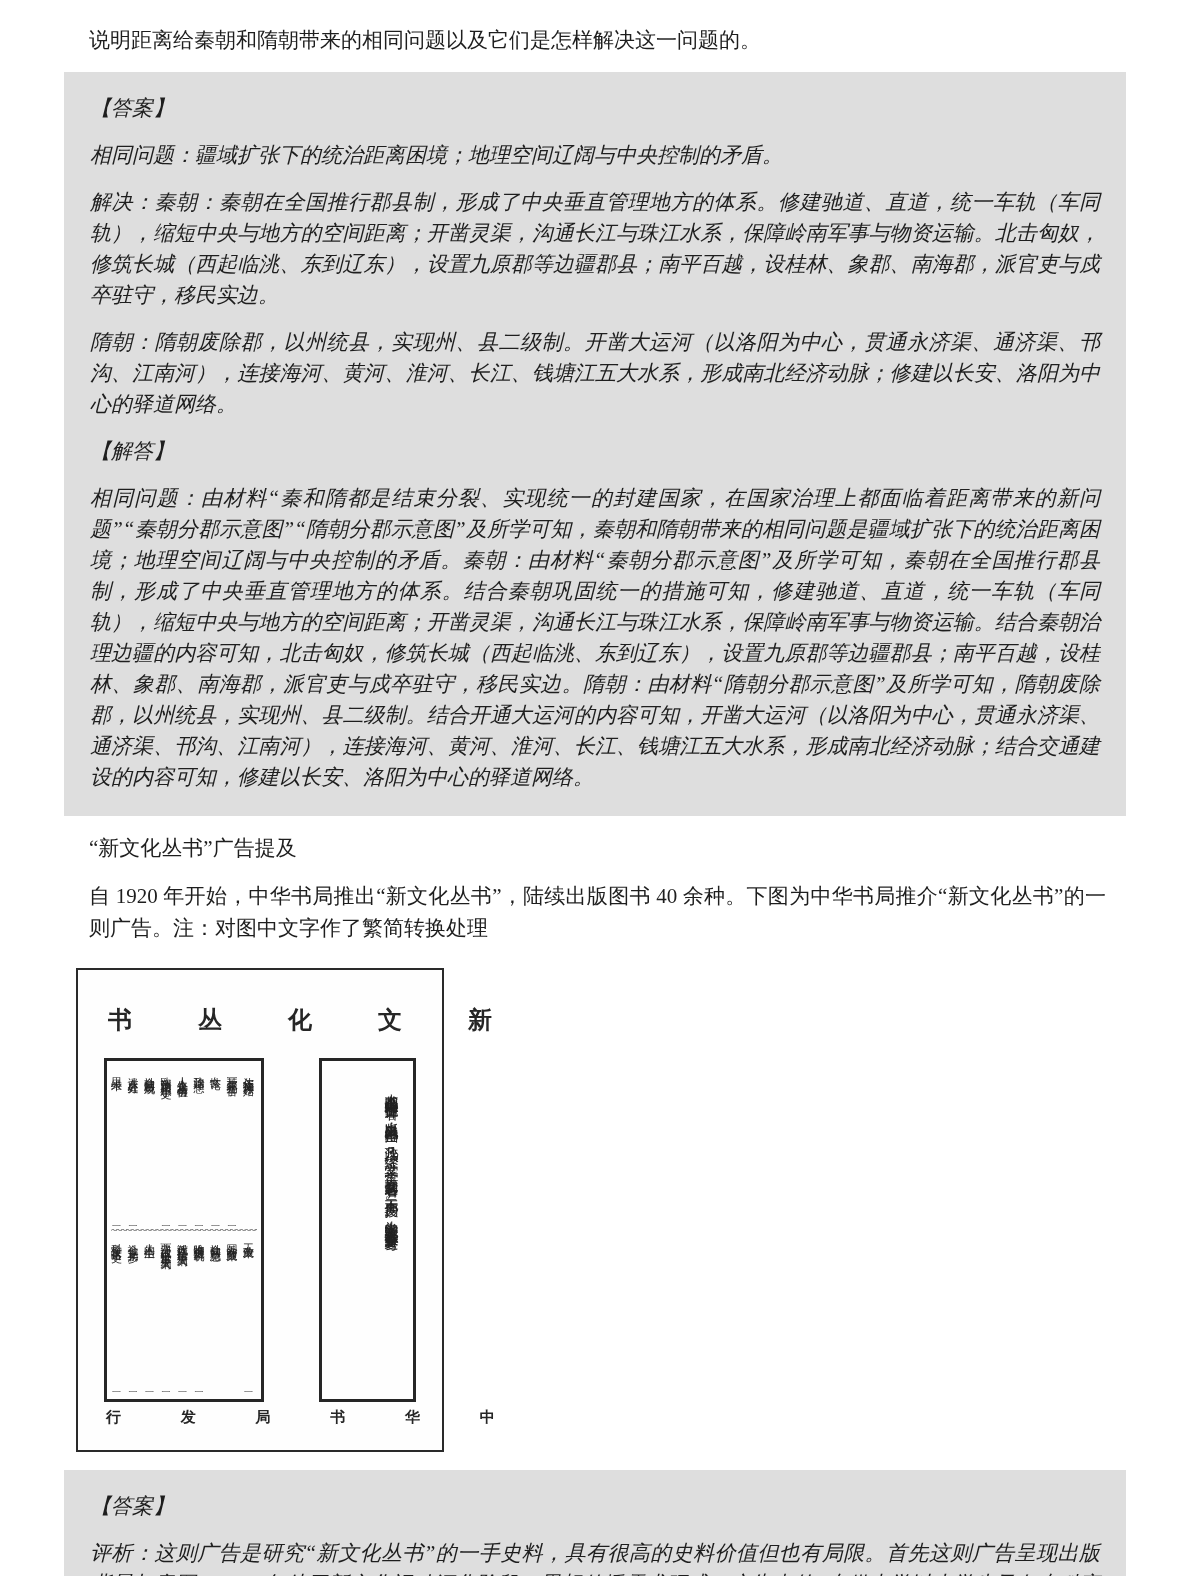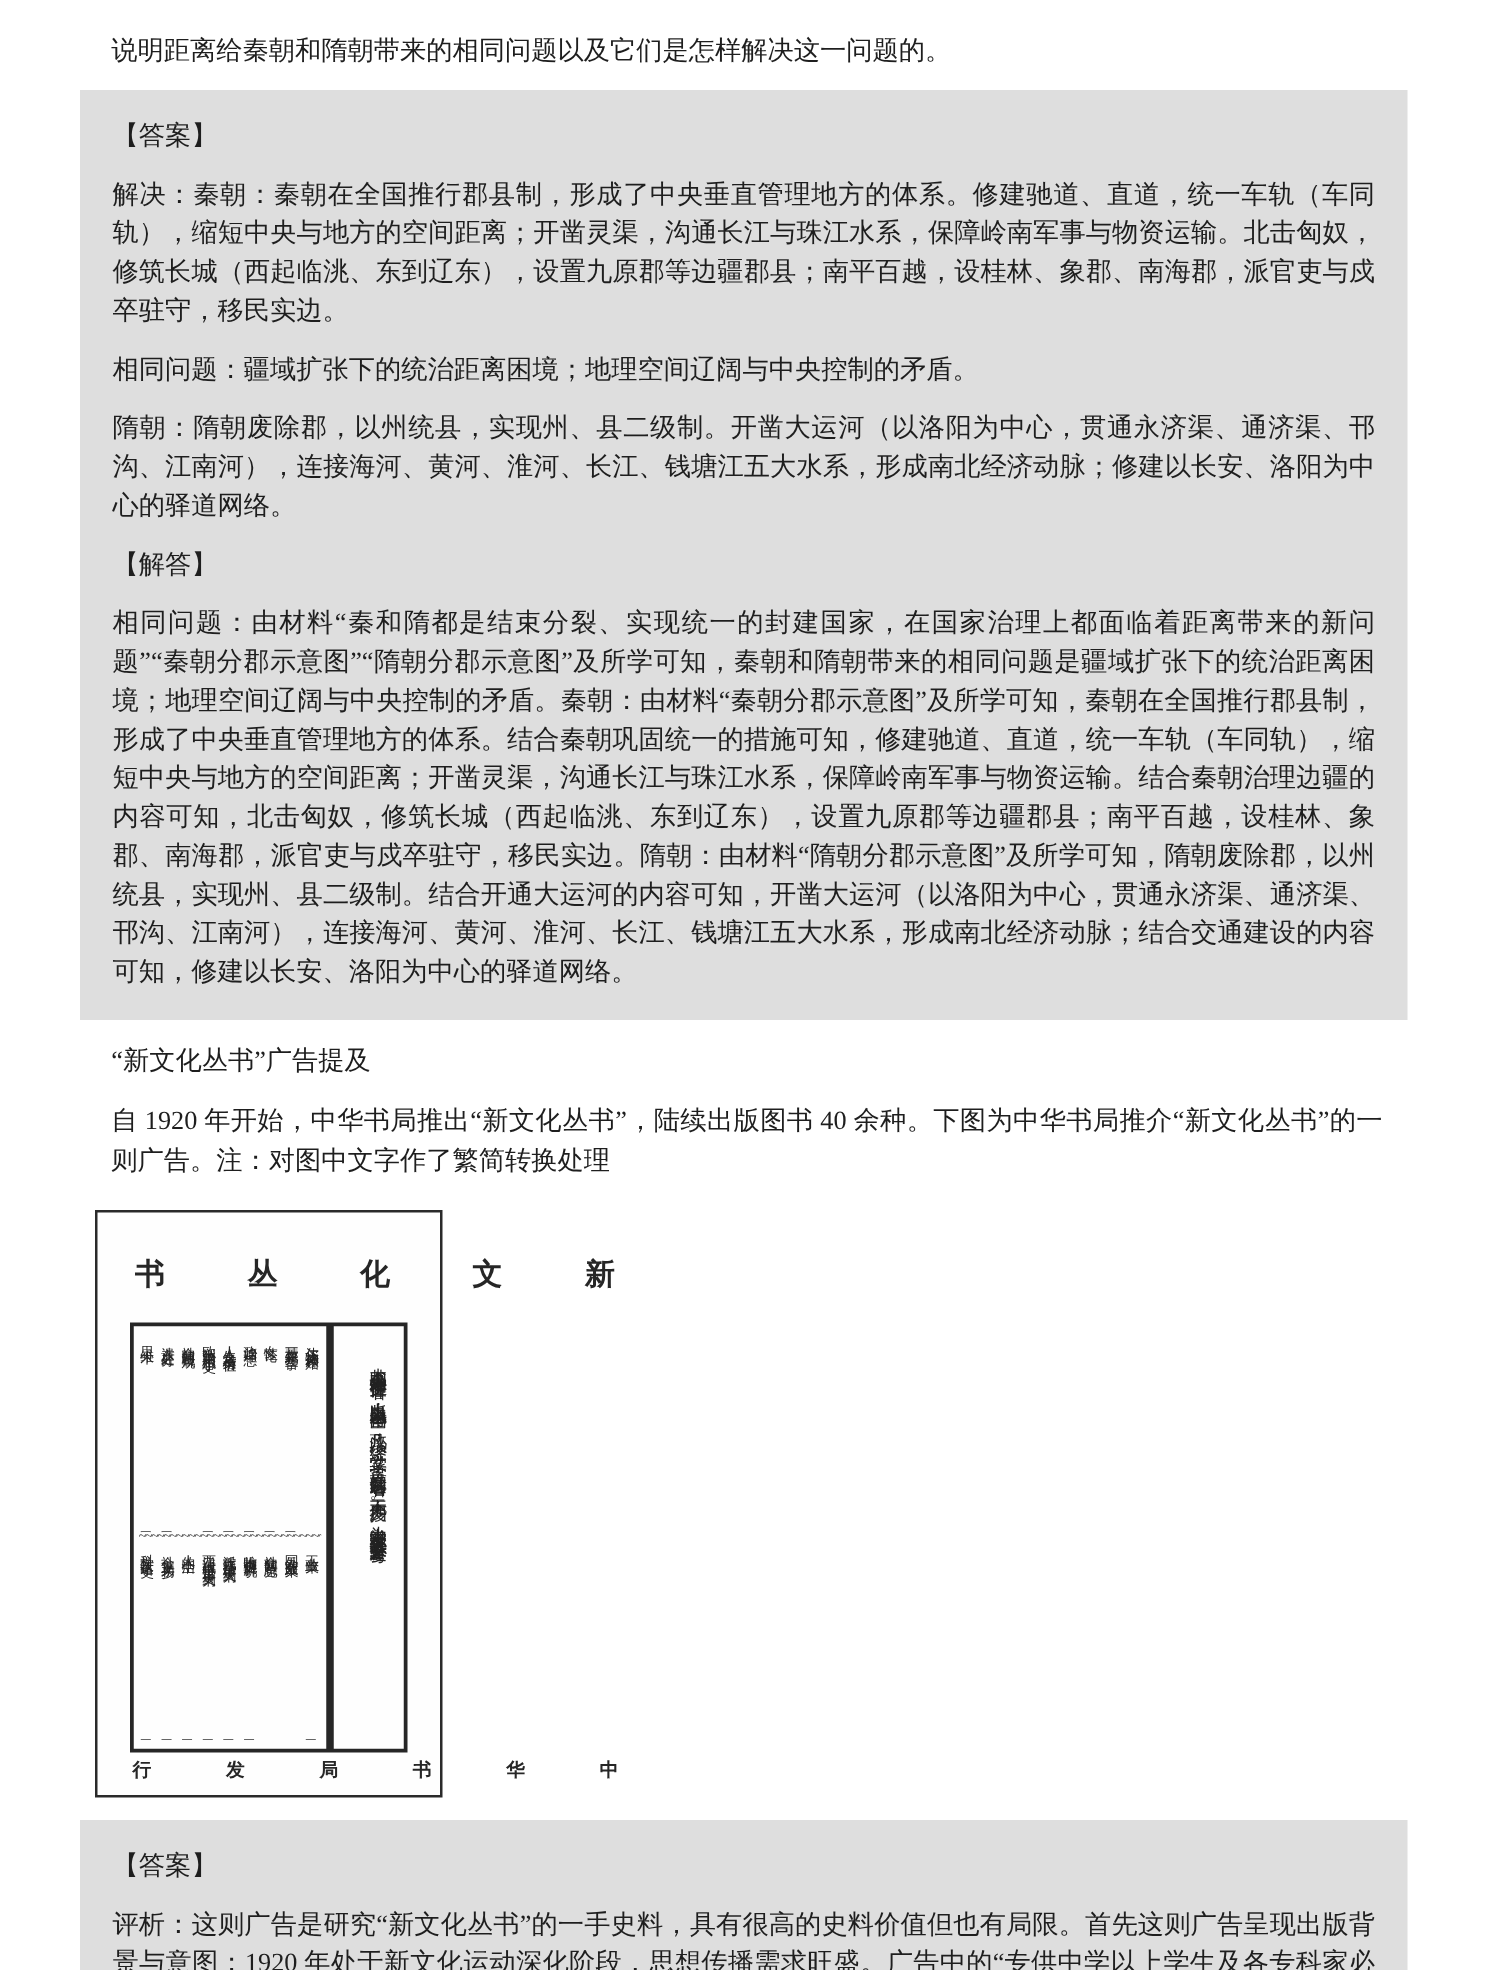--- a/index.html
+++ b/index.html
@@ -9,31 +9,31 @@
     color:#1e1e1e;
   }
   .page{padding:8px 64px 0 64px;}
   p{margin:16px;font-size:21px;line-height:32px;text-align:justify;}
   .indent{padding:0 4px 0 9px;}
   .gray{
     background:#dedede;
     margin:4px 0 6px 0;
     padding:5px 10px 7px 10px;
   }
-  .gray p{line-height:31px;}
+  .gray p{line-height:31px;font-style:italic;}
   .label-line{text-align:left;}
   .white-block p{padding:0 4px 0 9px;}
 
   
   .ad{
-    width:278px;
+    width:368px;
     margin:24px 0 18px 12px;
     border:2.5px solid #2a2a2a;
     background:#fefefe;
-    padding:0 0 4px 0;
+    padding:0 0 18px 0;
     box-sizing:border-box;
     color:#262626;
   }
   .ad-title{
     margin-top:36px;
     text-align:center;
     font-size:24px;
     font-weight:600;
     letter-spacing:30px;
     padding-left:30px;
@@ -95,22 +95,22 @@
 </style>
 </head>
 <body>
 
 <div class="page">
 
   <p class="indent">说明距离给秦朝和隋朝带来的相同问题以及它们是怎样解决这一问题的。</p>
 
   <section class="gray">
     <p class="label-line">【答案】</p>
+    <p>相同问题：疆域扩张下的统治距离困境；地理空间辽阔与中央控制的矛盾。</p>
     <p>解决：秦朝：秦朝在全国推行郡县制，形成了中央垂直管理地方的体系。修建驰道、直道，统一车轨（车同轨），缩短中央与地方的空间距离；开凿灵渠，沟通长江与珠江水系，保障岭南军事与物资运输。北击匈奴，修筑长城（西起临洮、东到辽东），设置九原郡等边疆郡县；南平百越，设桂林、象郡、南海郡，派官吏与戍卒驻守，移民实边。</p>
-    <p>相同问题：疆域扩张下的统治距离困境；地理空间辽阔与中央控制的矛盾。</p>
     <p>隋朝：隋朝废除郡，以州统县，实现州、县二级制。开凿大运河（以洛阳为中心，贯通永济渠、通济渠、邗沟、江南河），连接海河、黄河、淮河、长江、钱塘江五大水系，形成南北经济动脉；修建以长安、洛阳为中心的驿道网络。</p>
     <p class="label-line">【解答】</p>
     <p>相同问题：由材料“秦和隋都是结束分裂、实现统一的封建国家，在国家治理上都面临着距离带来的新问题”“秦朝分郡示意图”“隋朝分郡示意图”及所学可知，秦朝和隋朝带来的相同问题是疆域扩张下的统治距离困境；地理空间辽阔与中央控制的矛盾。秦朝：由材料“秦朝分郡示意图”及所学可知，秦朝在全国推行郡县制，形成了中央垂直管理地方的体系。结合秦朝巩固统一的措施可知，修建驰道、直道，统一车轨（车同轨），缩短中央与地方的空间距离；开凿灵渠，沟通长江与珠江水系，保障岭南军事与物资运输。结合秦朝治理边疆的内容可知，北击匈奴，修筑长城（西起临洮、东到辽东），设置九原郡等边疆郡县；南平百越，设桂林、象郡、南海郡，派官吏与戍卒驻守，移民实边。隋朝：由材料“隋朝分郡示意图”及所学可知，隋朝废除郡，以州统县，实现州、县二级制。结合开通大运河的内容可知，开凿大运河（以洛阳为中心，贯通永济渠、通济渠、邗沟、江南河），连接海河、黄河、淮河、长江、钱塘江五大水系，形成南北经济动脉；结合交通建设的内容可知，修建以长安、洛阳为中心的驿道网络。</p>
   </section>
 
   <div class="white-block">
     <p>“新文化丛书”广告提及</p>
     <p>自 1920 年开始，中华书局推出“新文化丛书”，陆续出版图书 40 余种。下图为中华书局推介“新文化丛书”的一则广告。注：对图中文字作了繁简转换处理</p>
   </div>
 

